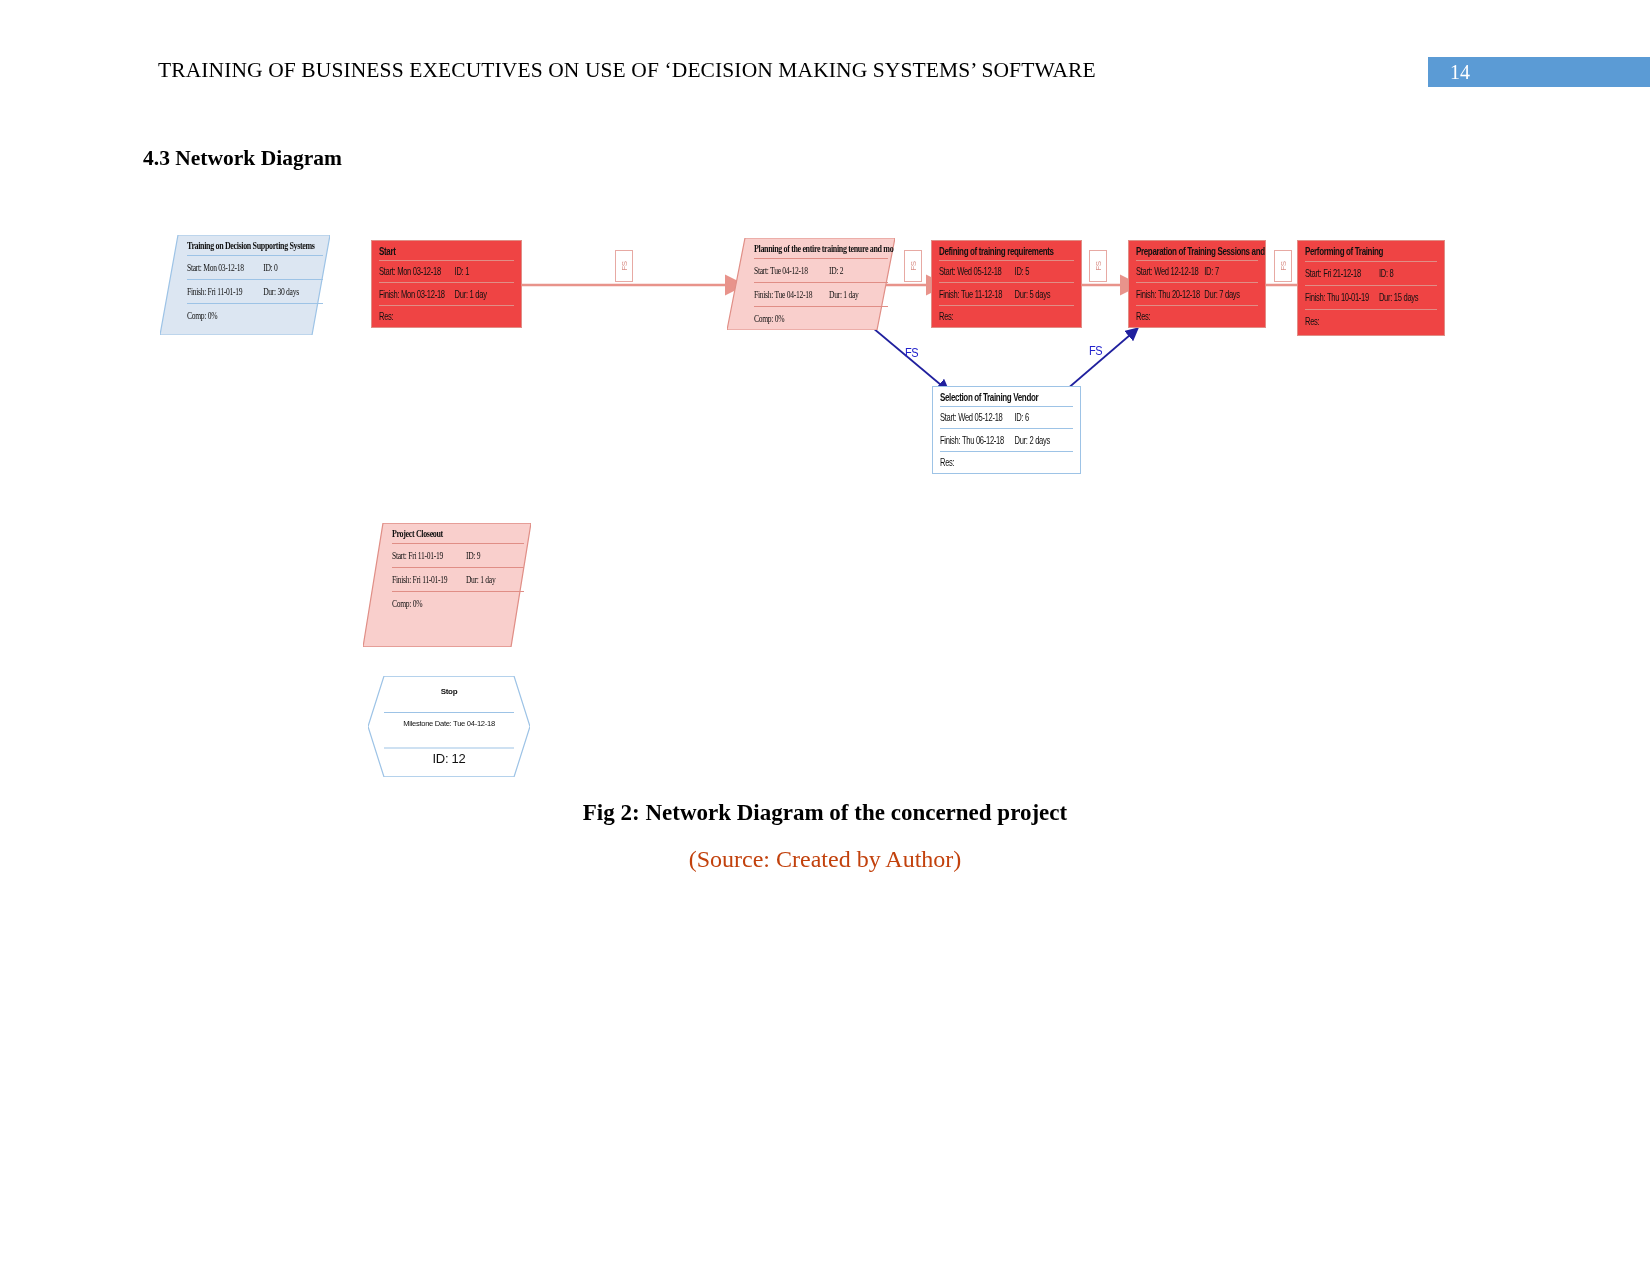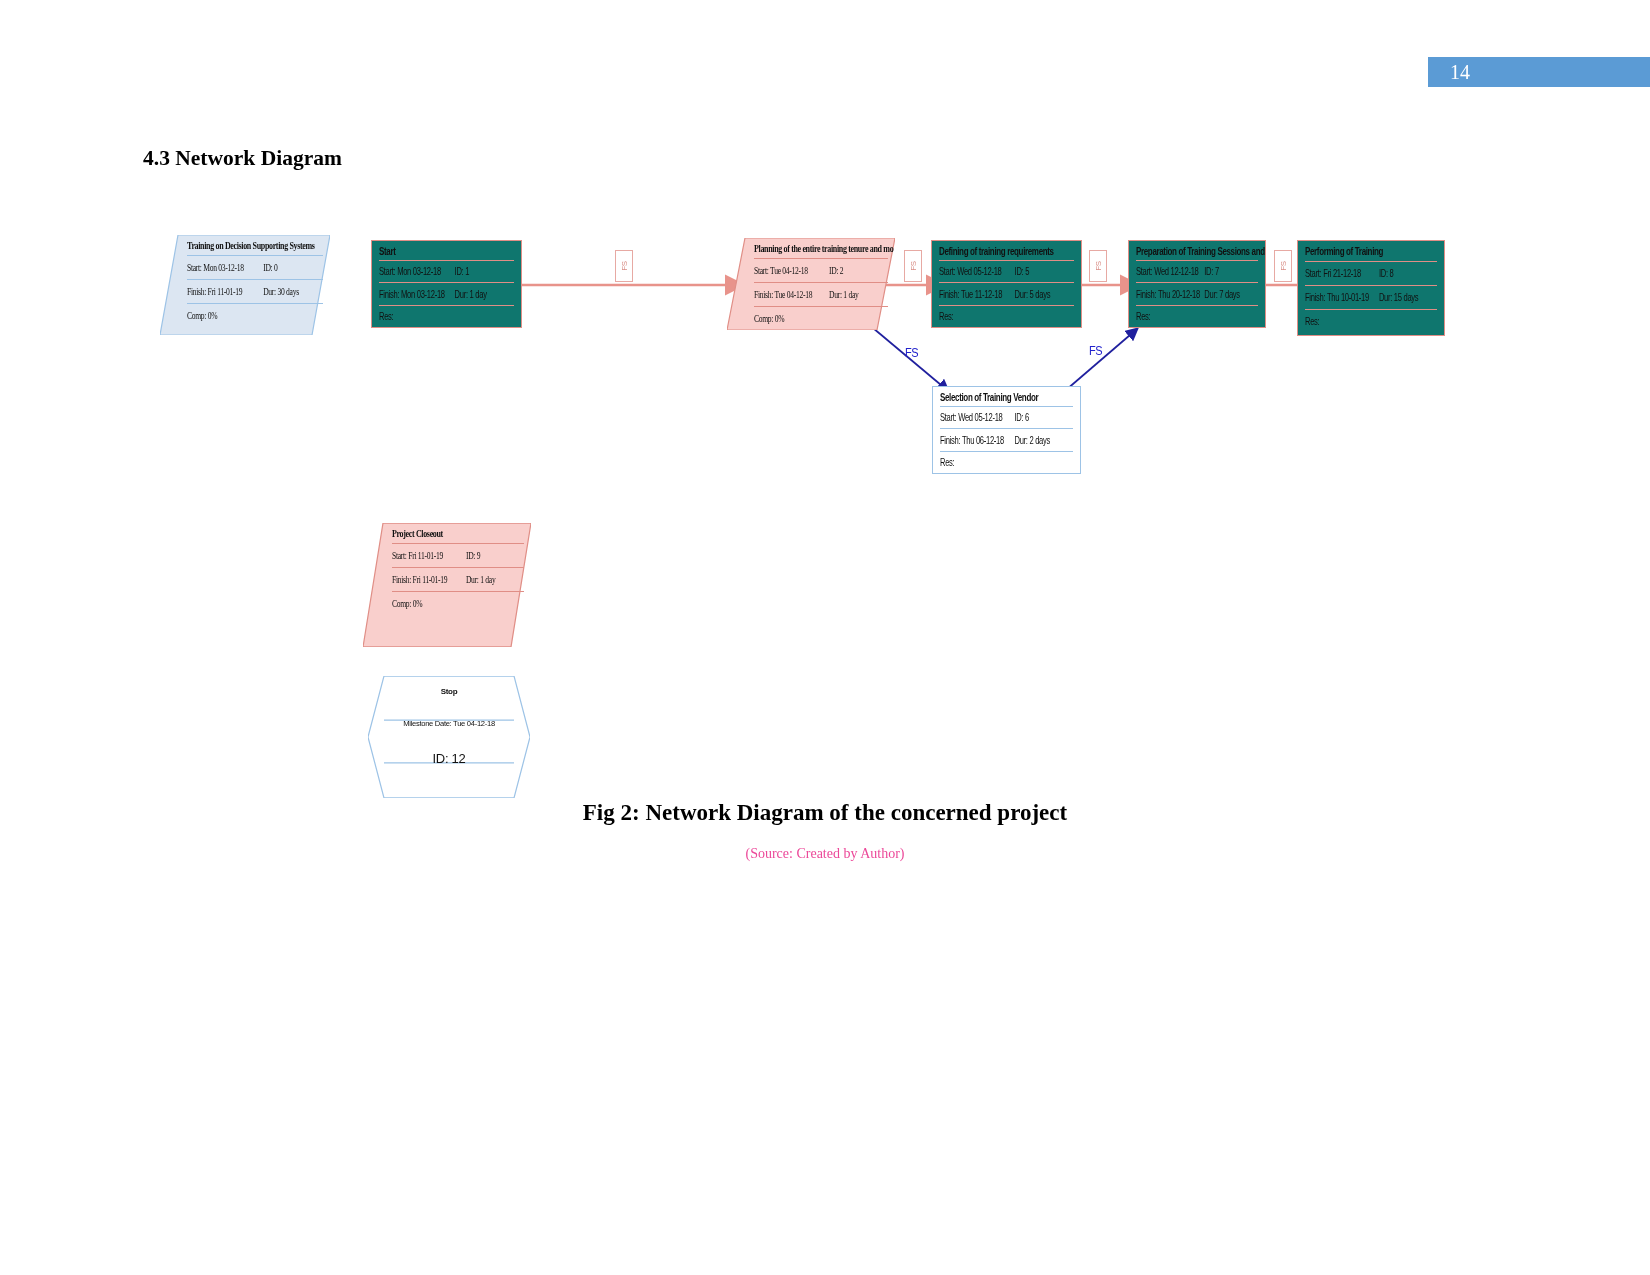--- a/index.html
+++ b/index.html
@@ -121,21 +121,21 @@
   .node-row .c1 { width: 56%; }
   .node-row .c2 { width: 44%; }
   .sep {
     height: 1px;
     width: calc(100% - 14px);
     margin: 0 7px;
   }
 
   
   .task-box {
-    background: #0f766e;
+    background: #ef4444;
     border: 1.1px solid #e08e86;
   }
   .task-box .sep { background: #e08e86; }
 
   
   .para-wrap { position: absolute; z-index: 5; text-decoration: underline; }
   .para-shape {
     position: absolute;
     left: 0; top: 0;
     width: 100%; height: 100%;
@@ -193,28 +193,29 @@
     font-weight: bold;
     color: #000000;
   }
   #figure-source {
     position: absolute;
     left: 0;
     top: 846px;
     width: 1650px;
     text-align: center;
     font-family: "Liberation Serif", serif;
-    font-size: 14px;
-    color: #ec4899;
+    font-size: 24px;
+    color: #c2410c;
   }
 </style>
 </head>
 <body>
 
 <div id="page-header">
+  <div id="header-title">TRAINING OF BUSINESS EXECUTIVES ON USE OF ‘DECISION MAKING SYSTEMS’ SOFTWARE</div>
   <div id="page-number-badge">14</div>
 </div>
 
 <div id="section-heading">4.3 Network Diagram</div>
 
 <div id="diagram">
 
   <svg id="diagram-svg" viewBox="0 0 1650 830">
     <defs>
       <marker id="arrow-pink" markerWidth="9" markerHeight="9" refX="1" refY="4.5" orient="auto">
@@ -443,21 +444,21 @@
         <span class="c2">Dur: 1 day</span>
       </div>
       <div class="sep" style="background:#e08e86;"></div>
       <div class="node-row">
         <span class="c1">Comp: 0%</span>
         <span class="c2"></span>
       </div>
     </div>
   </div>
 
-  <div class="hex-wrap" style="left:368px; top:676px; width:162px; height:122px;">
+  <div class="hex-wrap" style="left:368px; top:676px; width:162px; height:101px;">
     <svg style="position:absolute;left:0;top:0;width:100%;height:100%;" viewBox="0 0 162 94" preserveAspectRatio="none">
       <polygon points="16,0 146,0 162,47 146,94 16,94 0,47" fill="#ffffff" stroke="#9dc3e6" stroke-width="1.2"></polygon>
       <line x1="16" y1="34" x2="146" y2="34" stroke="#9dc3e6" stroke-width="1"></line>
       <line x1="16" y1="67" x2="146" y2="67" stroke="#9dc3e6" stroke-width="1"></line>
     </svg>
     <div style="position:absolute;left:0;top:0;width:100%;height:100%;">
       <div style="position:absolute;left:0;top:11px;width:100%;text-align:center;font-family:'Liberation Sans',sans-serif;font-size:8px;font-weight:bold;color:#111;letter-spacing:-0.3px;">Stop</div>
       <div style="position:absolute;left:0;top:43px;width:100%;text-align:center;font-family:'Liberation Sans',sans-serif;font-size:7.6px;color:#111;letter-spacing:-0.3px;">Milestone Date: Tue 04-12-18</div>
       <div style="position:absolute;left:0;top:75px;width:100%;text-align:center;font-family:'Liberation Sans',sans-serif;font-size:13px;color:#111;letter-spacing:-0.3px;">ID: 12</div>
     </div>

